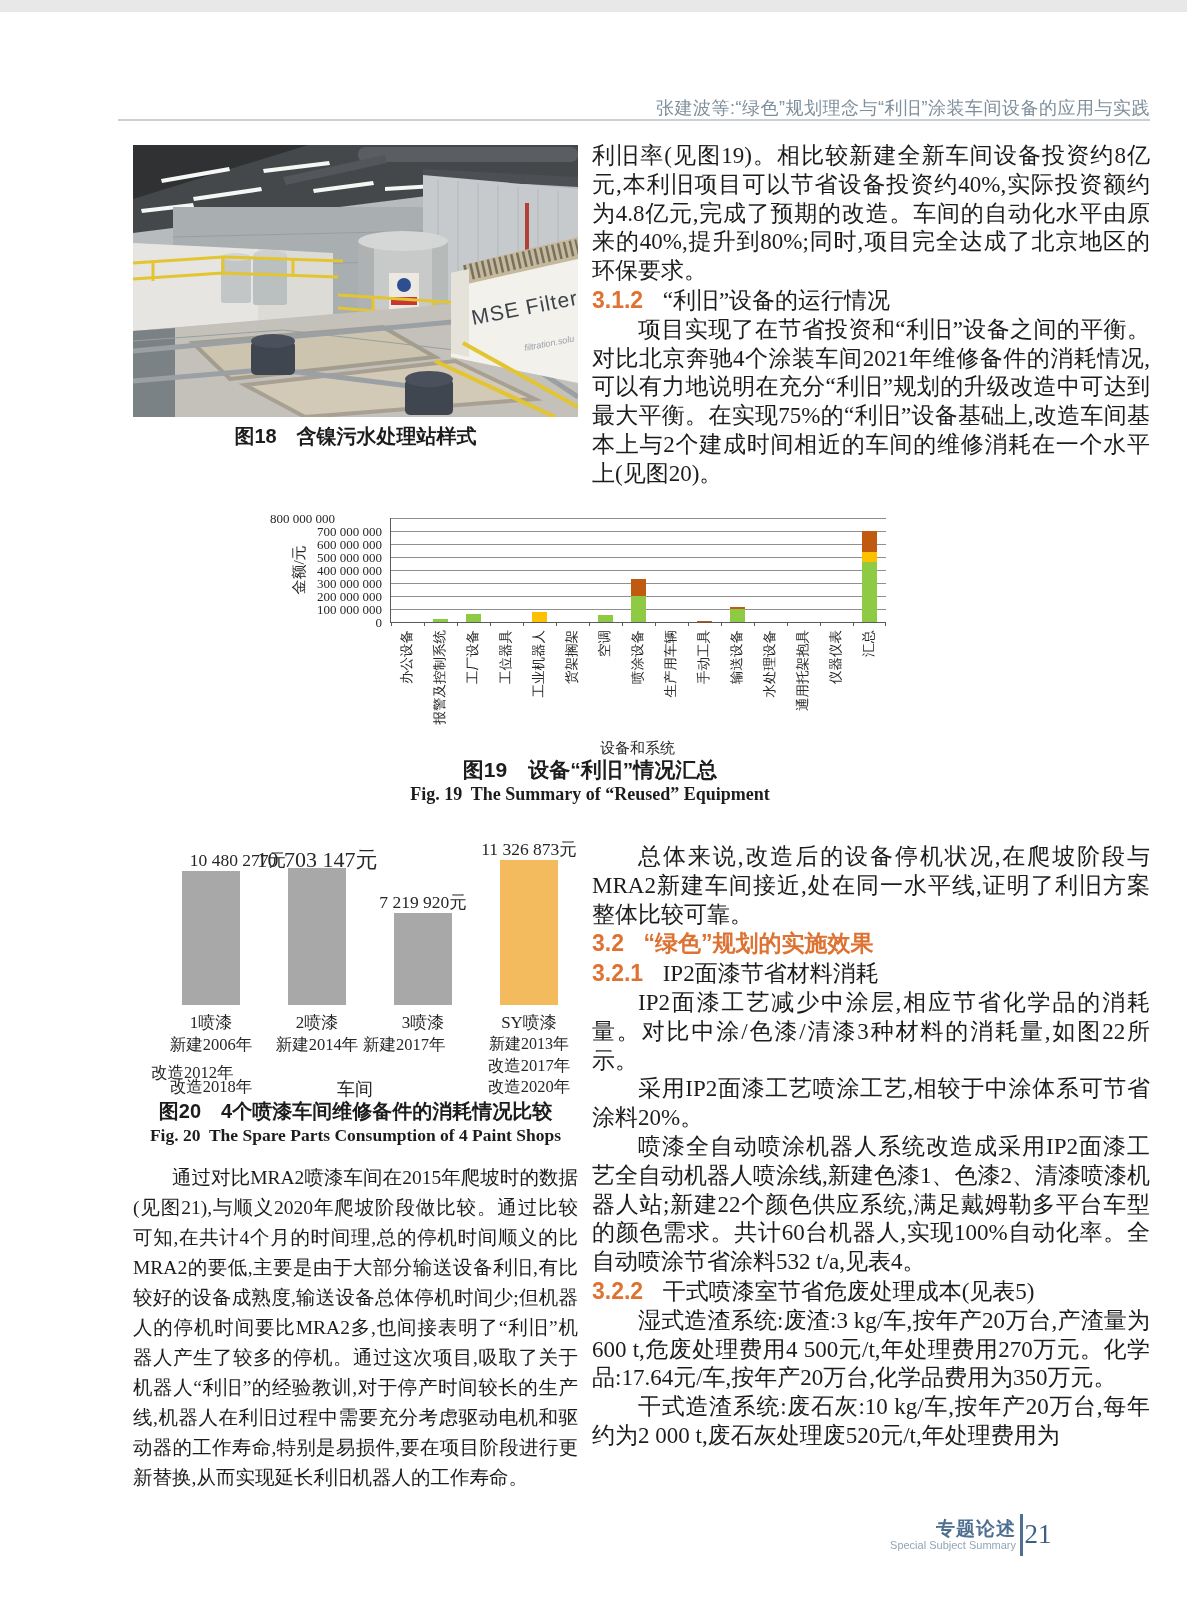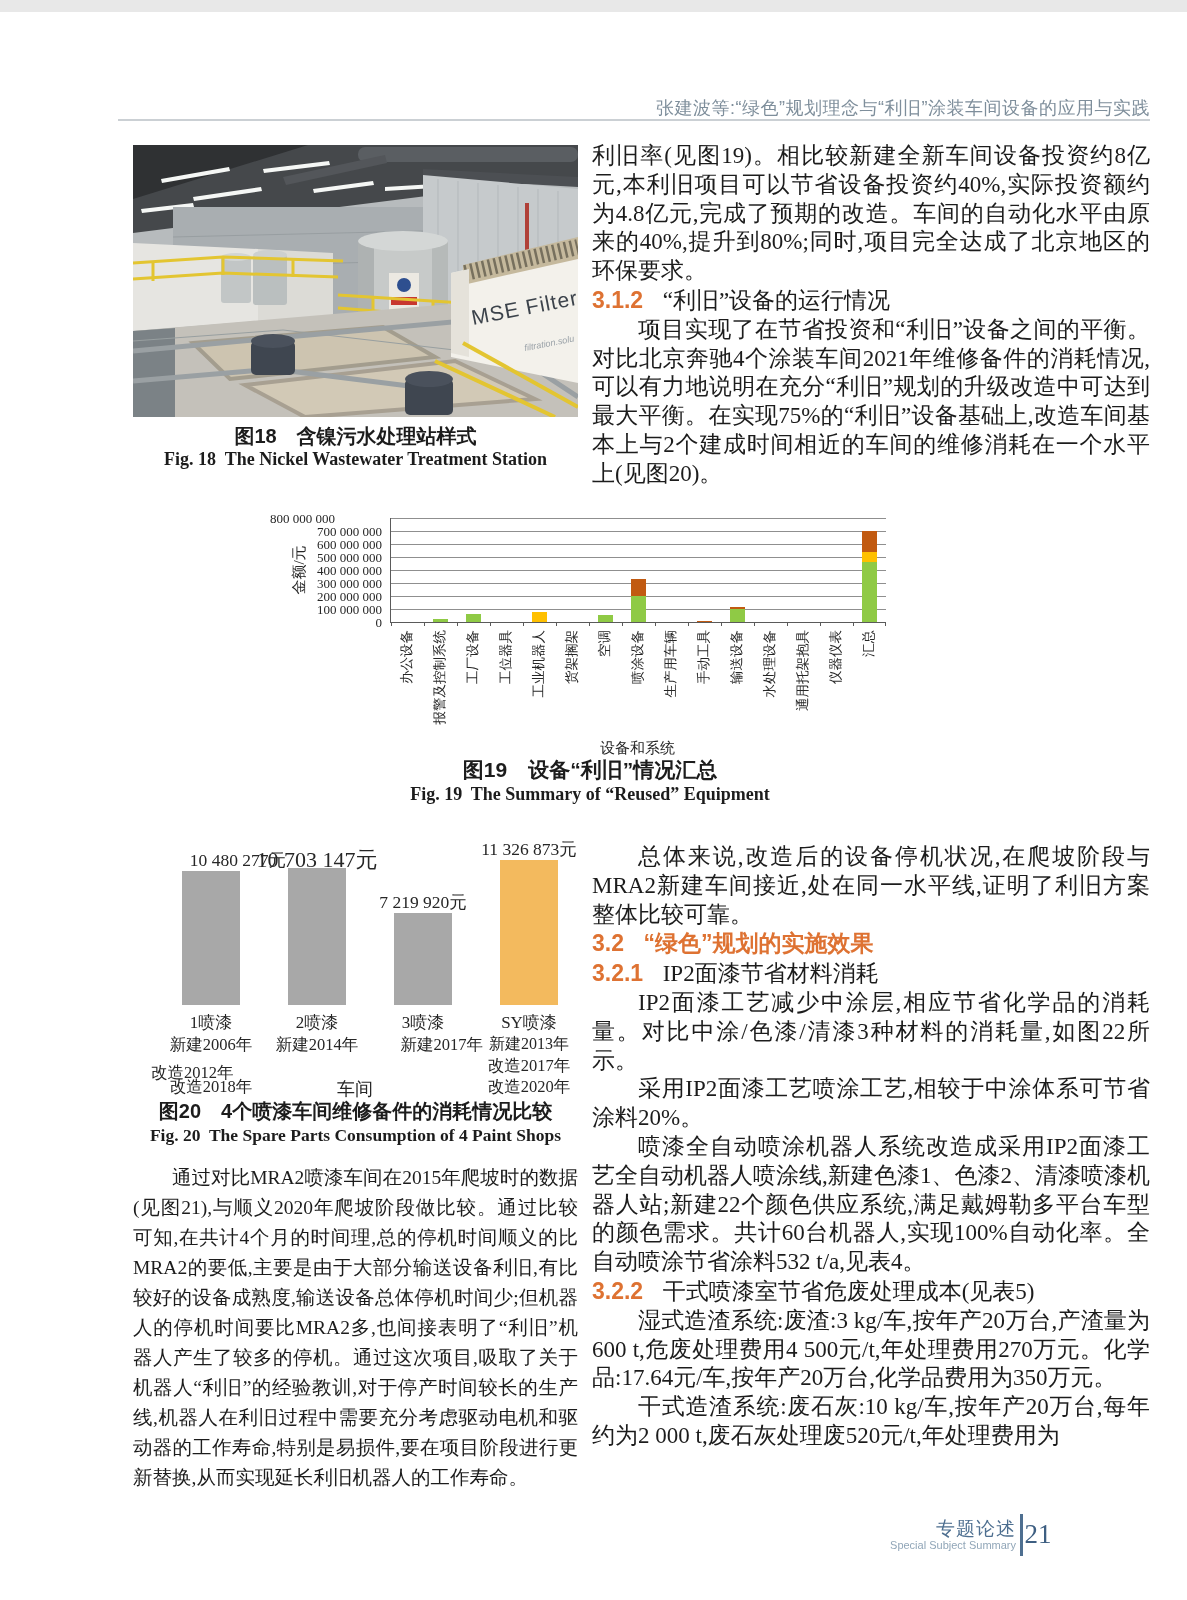--- a/index.html
+++ b/index.html
@@ -33,21 +33,21 @@
   .fig19-cap-cn{position:absolute;left:270px;top:744px;width:640px;font-size:21px;}
   .fig19-cap-en{position:absolute;left:270px;top:772px;width:640px;font-size:18px;}
 
   
   .fig20-wrap{position:absolute;left:133px;top:822px;width:445px;height:300px;color:#262626;}
   .fig20-cap-cn{position:absolute;left:133px;top:1086px;width:445px;font-size:20px;}
   .fig20-cap-en{position:absolute;left:133px;top:1113px;width:445px;font-size:17.5px;}
 
   
   .footer{position:absolute;left:840px;top:1502px;width:212px;height:46px;}
-  .f-cn{position:absolute;right:36px;top:2px;font-size:19px;font-weight:normal;color:#4E6F90;
+  .f-cn{position:absolute;right:36px;top:2px;font-size:19px;font-weight:bold;color:#4E6F90;
         letter-spacing:1px;font-family:"Liberation Sans","DejaVu Sans",sans-serif;}
   .f-en{position:absolute;right:36px;top:25px;font-size:11px;color:#91A6B8;
         font-family:"Liberation Sans","DejaVu Sans",sans-serif;white-space:nowrap;}
   .f-bar{position:absolute;right:29px;top:0;width:3px;height:42px;background:#4E6F90;}
   .f-num{position:absolute;right:0;top:5px;width:28px;font-size:27px;color:#3E5F82;text-align:center;}
 </style>
 </head>
 <body>
 
 <div class="page">
@@ -146,21 +146,20 @@
         <text x="392" y="206" transform="rotate(-11 392 206)" font-size="9" fill="#9aa2a8" font-style="italic" font-family="Liberation Sans, DejaVu Sans, sans-serif">filtration.solu</text>
       </g>
 
       <g stroke="#e3c531" stroke-width="4" fill="none">
         <line x1="330" y1="198" x2="445" y2="262"></line>
         <line x1="302" y1="216" x2="422" y2="272"></line>
       </g>
     </svg>
   </div>
   <div class="cap fig18-cap-cn sans">图18　含镍污水处理站样式</div>
-  <div class="cap fig18-cap-en">Fig. 18  The Nickel Wastewater Treatment Station</div>
 
   <div class="col right-top">
     <p>利旧率(见图19)。相比较新建全新车间设备投资约8亿元,本利旧项目可以节省设备投资约40%,实际投资额约为4.8亿元,完成了预期的改造。车间的自动化水平由原来的40%,提升到80%;同时,项目完全达成了北京地区的环保要求。</p>
     <p><span class="sec-num">3.1.2</span><span>“利旧”设备的运行情况</span></p>
     <p class="indent">项目实现了在节省投资和“利旧”设备之间的平衡。对比北京奔驰4个涂装车间2021年维修备件的消耗情况,可以有力地说明在充分“利旧”规划的升级改造中可达到最大平衡。在实现75%的“利旧”设备基础上,改造车间基本上与2个建成时间相近的车间的维修消耗在一个水平上(见图20)。</p>
   </div>
 
   <div class="fig19-wrap">
       <div style="position: absolute; left: 120px; top: 11px; width: 495px; height: 104px; border-left: 1px solid rgb(90, 90, 90); border-bottom: 1px solid rgb(90, 90, 90); overflow: visible;">
         <div style="position: absolute; left: 0px; width: 495px; top: 91px; height: 1px; background: rgb(143, 143, 143);"></div>
@@ -237,21 +236,21 @@
       <div style="position: absolute; left: 18px; top: 200px; width: 120px; text-align: center; font-size: 16.5px; white-space: nowrap;">新建2006年</div>
       <div style="position: absolute; left: 18px; top: 228px; width: 120px; text-align: left; font-size: 16.5px; white-space: nowrap;">改造2012年</div>
       <div style="position: absolute; left: 18px; top: 242px; width: 120px; text-align: center; font-size: 16.5px; white-space: nowrap;">改造2018年</div>
       <div style="position: absolute; left: 155px; top: 34px; width: 58px; height: 137px; background: rgb(168, 168, 168);"></div>
       <div style="position: absolute; left: 109px; top: 11px; width: 150px; text-align: center; font-size: 22px; white-space: nowrap;">10 703 147元</div>
       <div style="position: absolute; left: 129px; top: 177px; width: 110px; text-align: center; font-size: 17px;">2喷漆</div>
       <div style="position: absolute; left: 124px; top: 200px; width: 120px; text-align: center; font-size: 16.5px; white-space: nowrap;">新建2014年</div>
       <div style="position: absolute; left: 261px; top: 79px; width: 58px; height: 92px; background: rgb(168, 168, 168);"></div>
       <div style="position: absolute; left: 215px; top: 56px; width: 150px; text-align: center; font-size: 17.5px; white-space: nowrap;">7 219 920元</div>
       <div style="position: absolute; left: 235px; top: 177px; width: 110px; text-align: center; font-size: 17px;">3喷漆</div>
-      <div style="position: absolute; left: 230px; top: 200px; width: 120px; text-align: right; font-size: 16.5px; white-space: nowrap;">新建2017年</div>
+      <div style="position: absolute; left: 230px; top: 200px; width: 120px; text-align: left; font-size: 16.5px; white-space: nowrap;">新建2017年</div>
       <div style="position: absolute; left: 367px; top: 26px; width: 58px; height: 145px; background: rgb(243, 186, 94);"></div>
       <div style="position: absolute; left: 321px; top: 3px; width: 150px; text-align: center; font-size: 17.5px; white-space: nowrap;">11 326 873元</div>
       <div style="position: absolute; left: 341px; top: 177px; width: 110px; text-align: center; font-size: 17px;">SY喷漆</div>
       <div style="position: absolute; left: 336px; top: 200px; width: 120px; text-align: center; font-size: 16px; white-space: nowrap;">新建2013年</div>
       <div style="position: absolute; left: 336px; top: 221px; width: 120px; text-align: center; font-size: 16.5px; white-space: nowrap;">改造2017年</div>
       <div style="position: absolute; left: 336px; top: 242px; width: 120px; text-align: center; font-size: 16.5px; white-space: nowrap;">改造2020年</div>
       <div style="position: absolute; left: 182px; top: 243px; width: 80px; text-align: center; font-size: 18px;">车间</div>
     </div>
   <div class="cap fig20-cap-cn sans">图20　4个喷漆车间维修备件的消耗情况比较</div>
   <div class="cap fig20-cap-en">Fig. 20  The Spare Parts Consumption of 4 Paint Shops</div>

